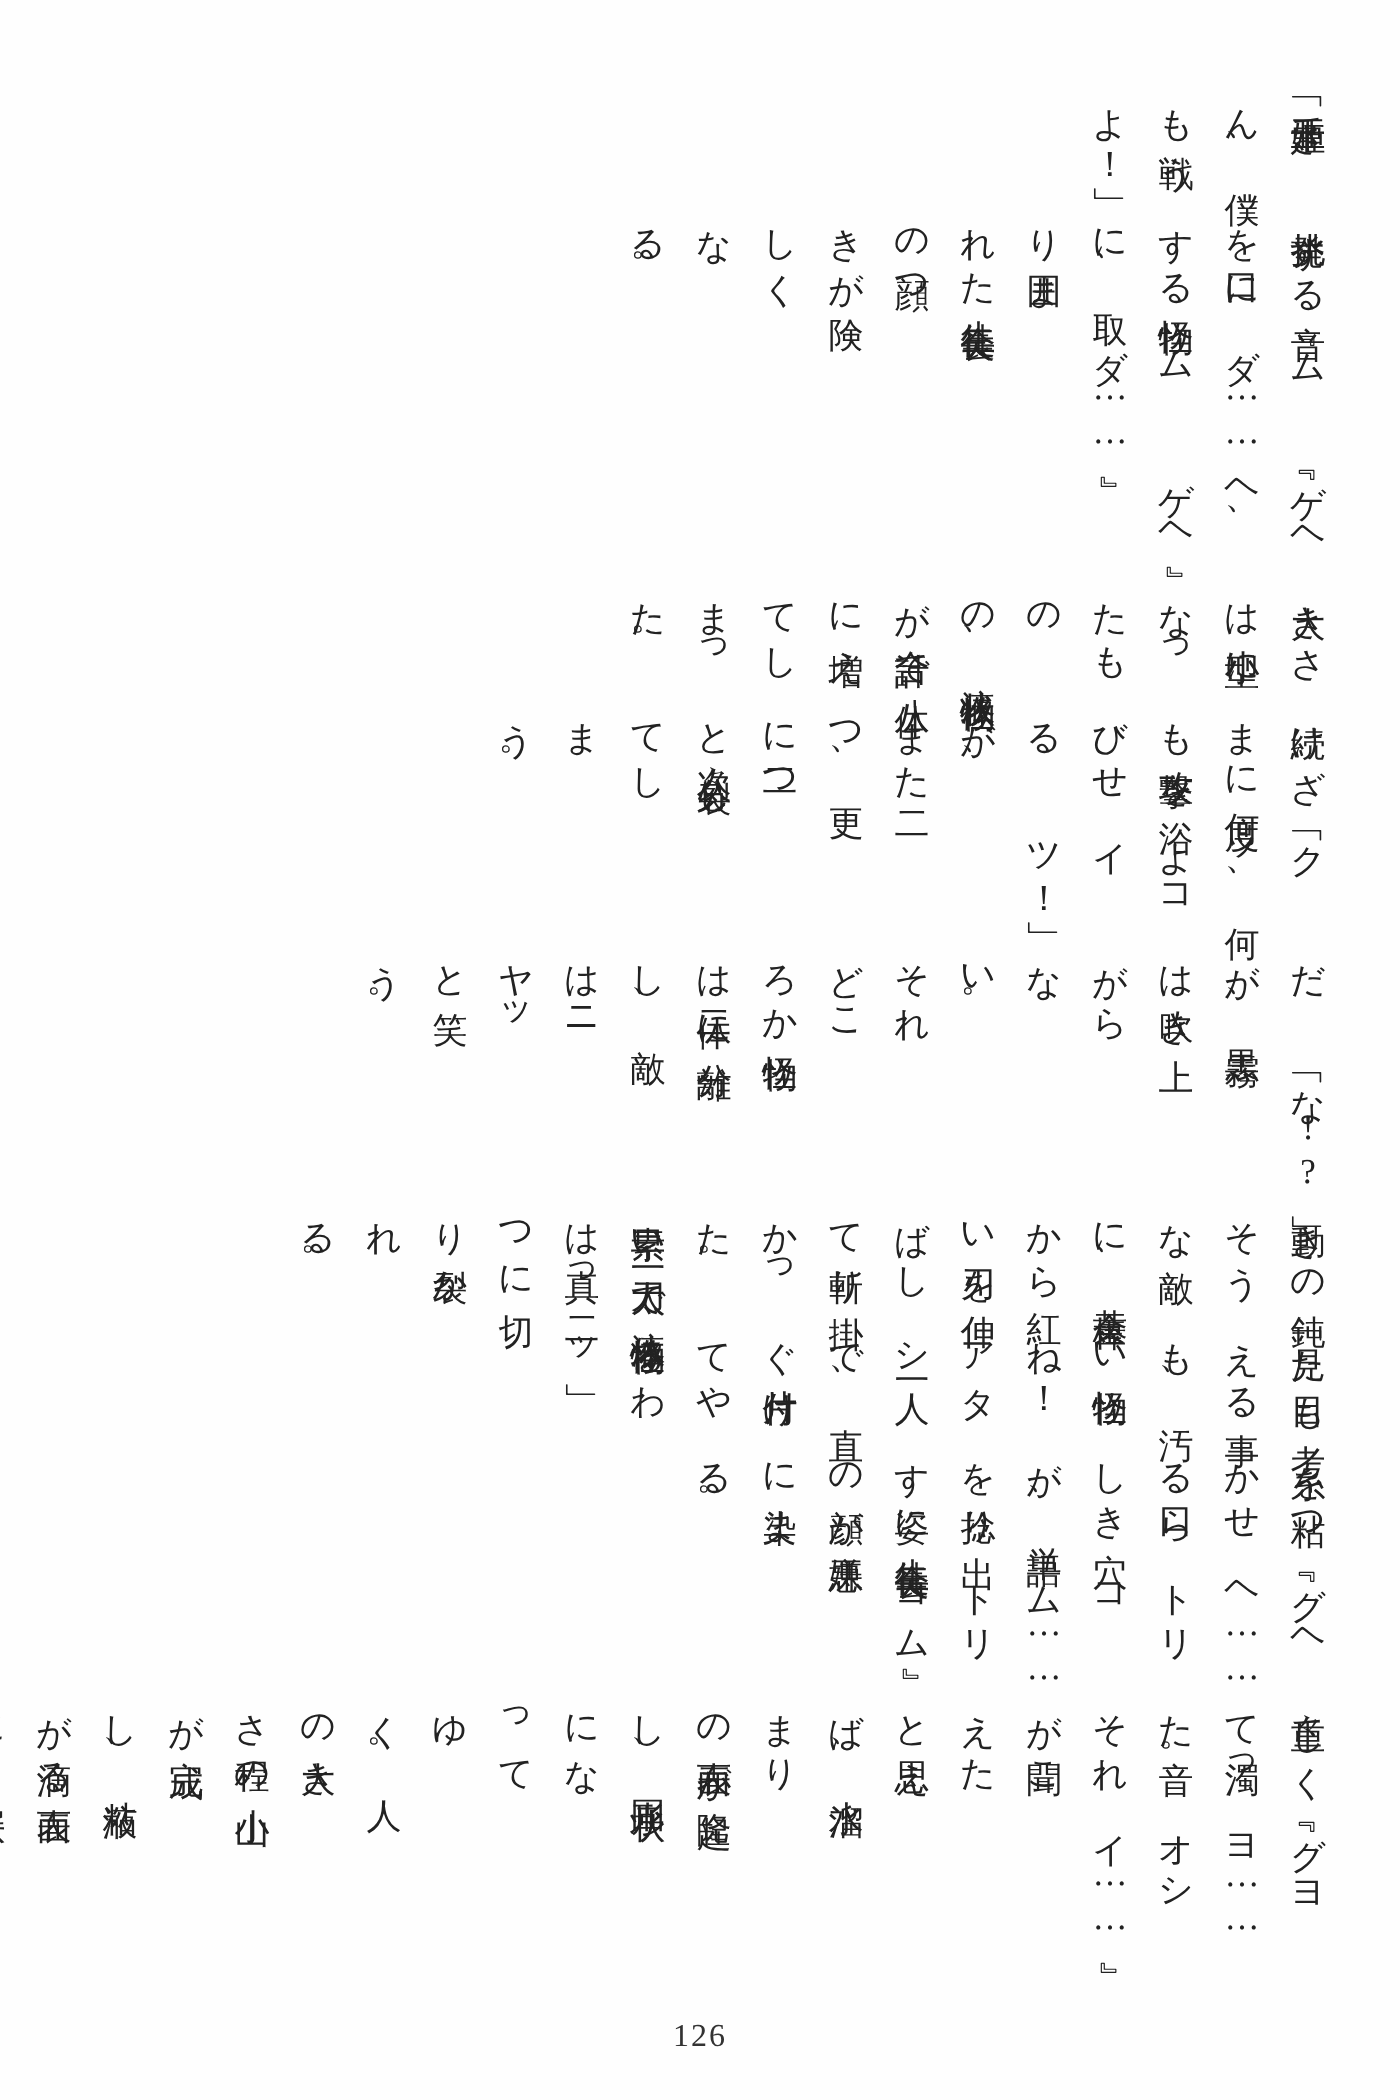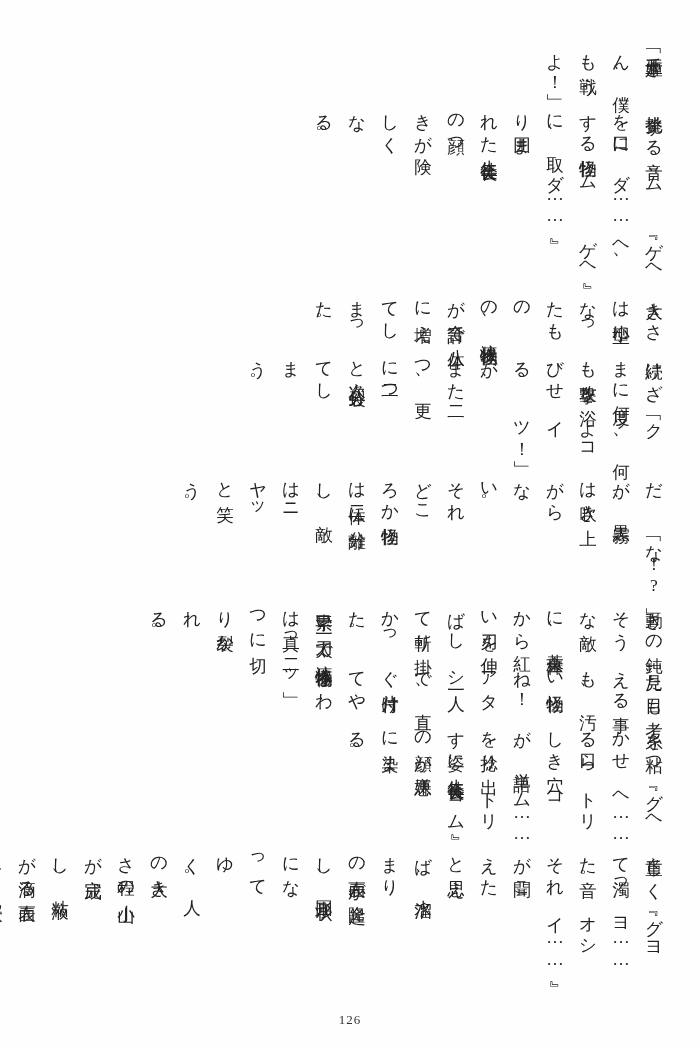--- a/index.html
+++ b/index.html
@@ -53,21 +53,21 @@
     text-align: start;
     white-space: normal;
     color: #222222;
   }
   .page-number {
     position: absolute;
     bottom: 22px;
     left: 0;
     width: 100%;
     text-align: center;
-    font-size: 13px;
+    font-size: 16px;
     color: #333333;
     font-family: "Liberation Serif", "DejaVu Serif", serif;
     letter-spacing: 1px;
   }
 </style>
 </head>
 <body>
 
 <div class="page">
   <div class="text-body">

